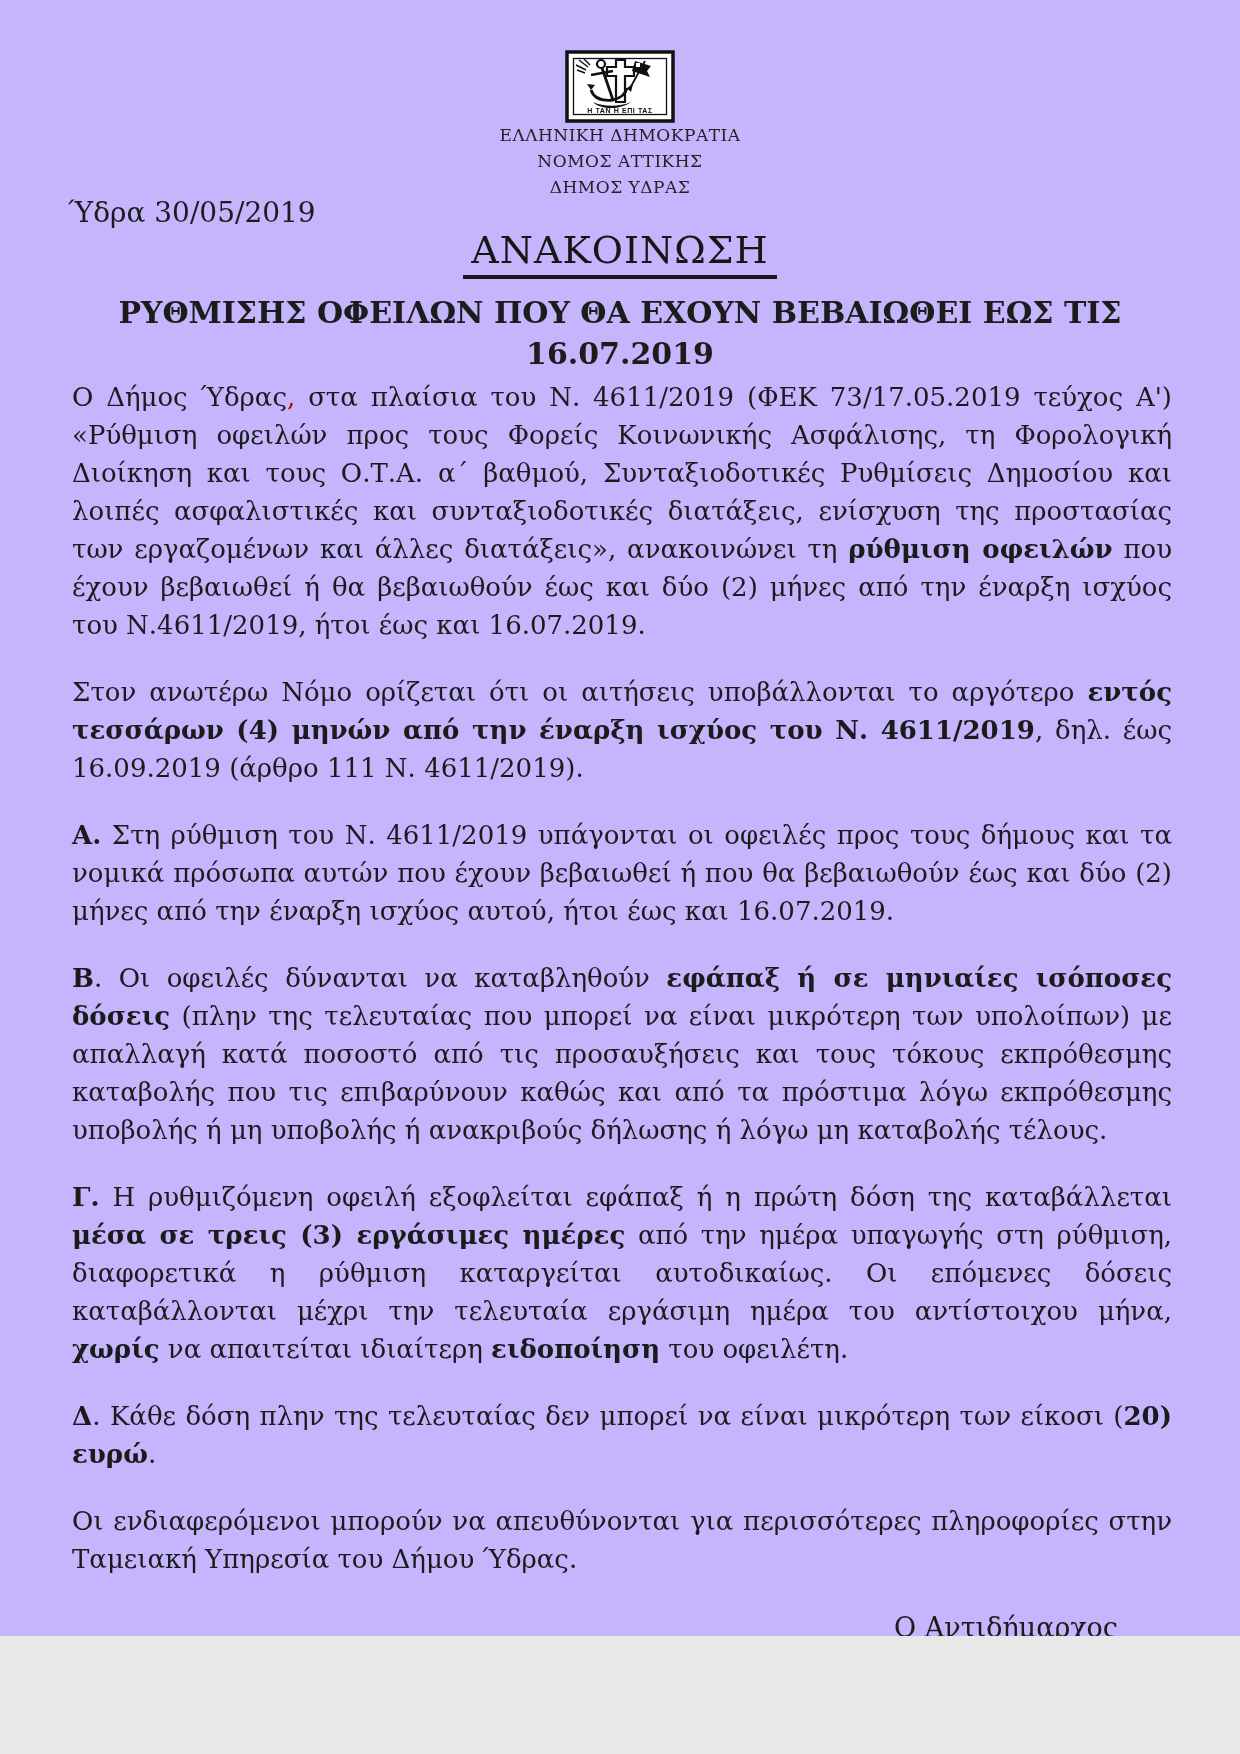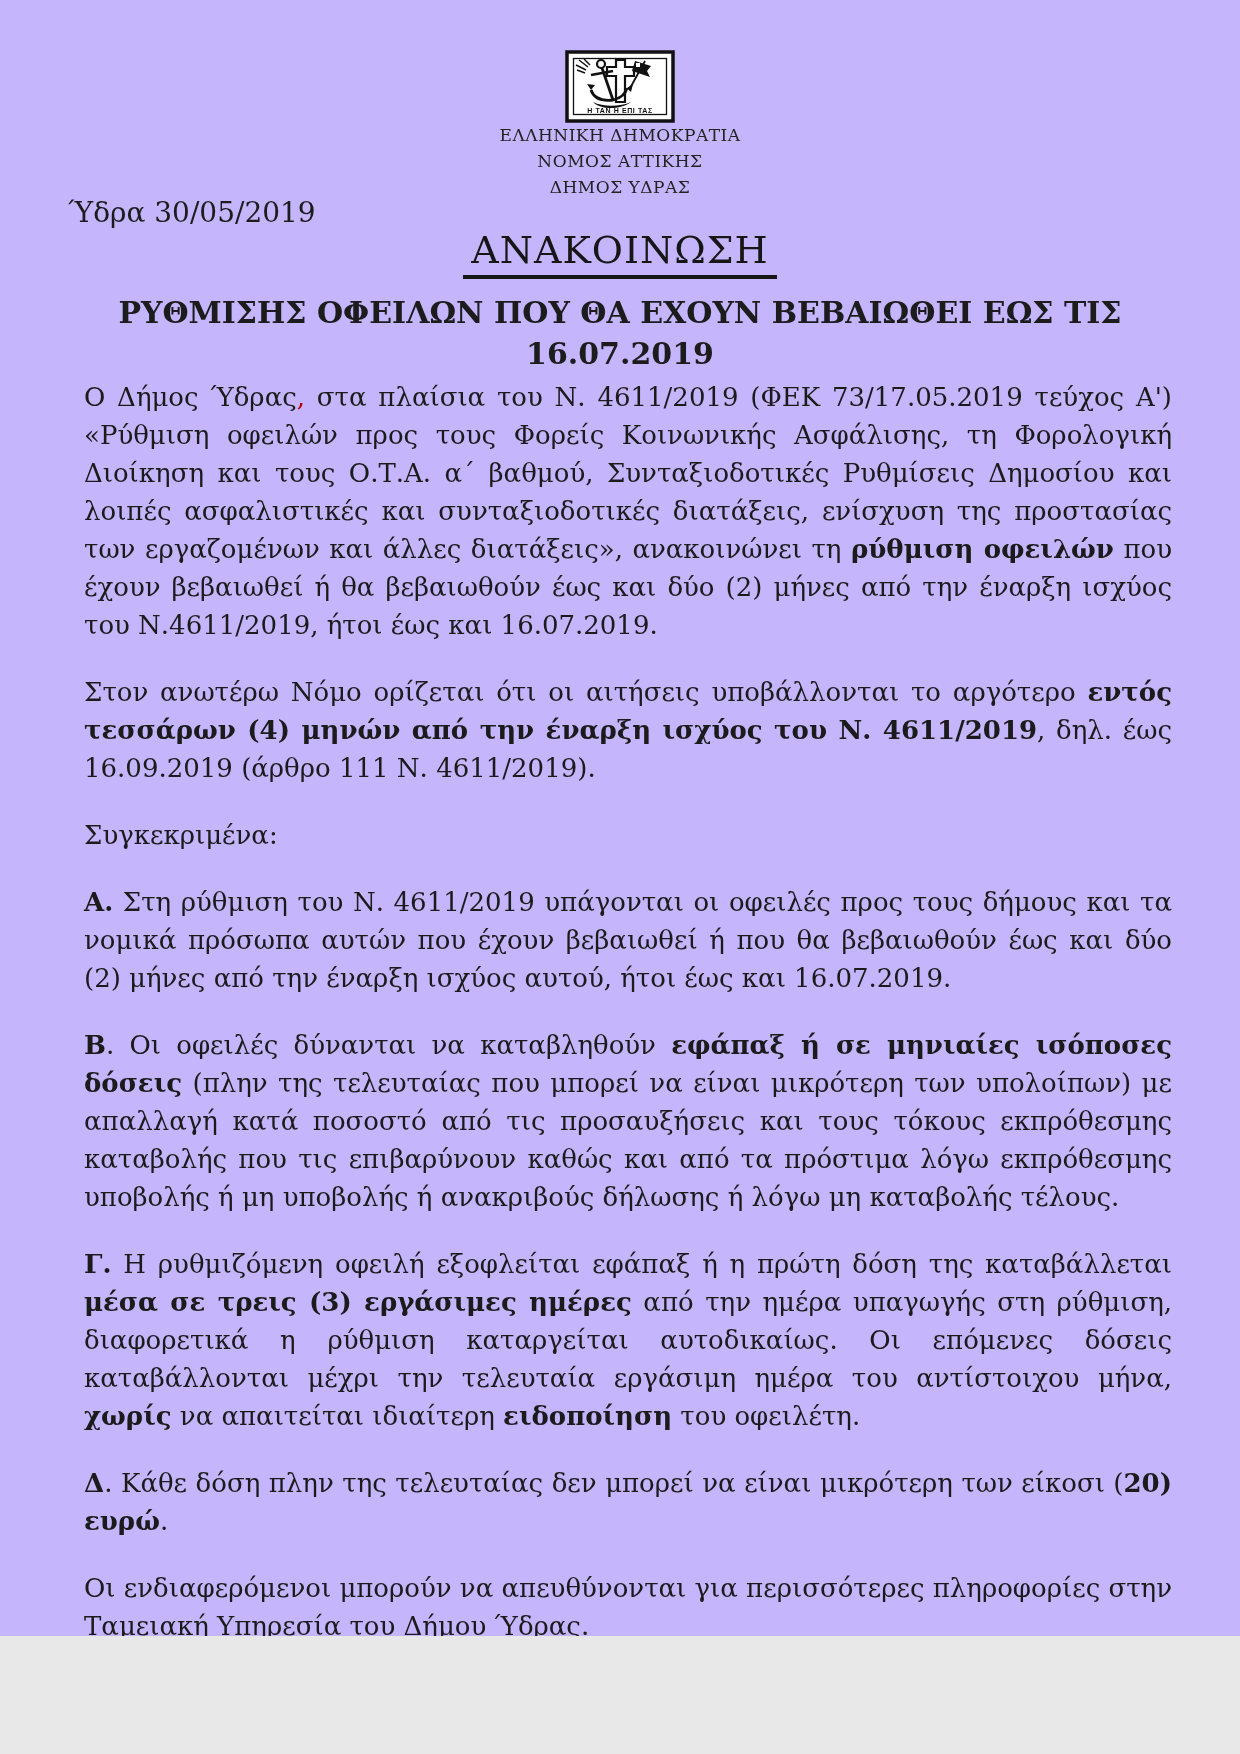--- a/index.html
+++ b/index.html
@@ -67,21 +67,21 @@
     line-height: 41px;
     color: #1c1c1c;
   }
   .body-block {
     position: absolute;
     top: 378px;
     left: 68px;
     width: 1104px;
   }
   .para {
-    margin: 0 0 29px 16px;
+    margin: 0 0 29px 4px;
     font-size: 26px;
     line-height: 38px;
     text-align: justify;
     color: #1b1b1b;
   }
   .para .b { font-weight: bold; }
   .closing {
     margin-top: 6px;
     text-align: right;
     padding-right: 54px;
@@ -147,21 +147,20 @@
 
   <div class="subtitle">
     <div>ΡΥΘΜΙΣΗΣ ΟΦΕΙΛΩΝ ΠΟΥ ΘΑ ΕΧΟΥΝ ΒΕΒΑΙΩΘΕΙ ΕΩΣ ΤΙΣ</div>
     <div>16.07.2019</div>
   </div>
 
   <div class="body-block">
     <div>
         <p class="para"><span>Ο Δήμος Ύδρας</span><span style="color: rgb(184, 0, 0);">,</span><span> στα πλαίσια του Ν. 4611/2019 (ΦΕΚ 73/17.05.2019 τεύχος Α') «Ρύθμιση οφειλών προς τους Φορείς Κοινωνικής Ασφάλισης, τη Φορολογική Διοίκηση και τους Ο.Τ.Α. α΄ βαθμού, Συνταξιοδοτικές Ρυθμίσεις Δημοσίου και λοιπές ασφαλιστικές και συνταξιοδοτικές διατάξεις, ενίσχυση της προστασίας των εργαζομένων και άλλες διατάξεις», ανακοινώνει τη </span><span class="b">ρύθμιση οφειλών</span><span> που έχουν βεβαιωθεί ή θα βεβαιωθούν έως και δύο (2) μήνες από την έναρξη ισχύος του Ν.4611/2019, ήτοι έως και 16.07.2019.</span></p>
         <p class="para"><span>Στον ανωτέρω Νόμο ορίζεται ότι οι αιτήσεις υποβάλλονται το αργότερο </span><span class="b">εντός τεσσάρων (4) μηνών από την έναρξη ισχύος του Ν. 4611/2019</span><span>, δηλ. έως 16.09.2019 (άρθρο 111 Ν. 4611/2019).</span></p>
-        <p class="para"><span>Συγκεκριμένα:</span></p>
         <p class="para"><span class="b">Α.</span><span> Στη ρύθμιση του Ν. 4611/2019 υπάγονται οι οφειλές προς τους δήμους και τα νομικά πρόσωπα αυτών που έχουν βεβαιωθεί ή που θα βεβαιωθούν έως και δύο (2) μήνες από την έναρξη ισχύος αυτού, ήτοι έως και 16.07.2019.</span></p>
         <p class="para"><span class="b">Β</span><span>. Οι οφειλές δύνανται να καταβληθούν </span><span class="b">εφάπαξ ή σε μηνιαίες ισόποσες δόσεις</span><span> (πλην της τελευταίας που μπορεί να είναι μικρότερη των υπολοίπων) με απαλλαγή κατά ποσοστό από τις προσαυξήσεις και τους τόκους εκπρόθεσμης καταβολής που τις επιβαρύνουν καθώς και από τα πρόστιμα λόγω εκπρόθεσμης υποβολής ή μη υποβολής ή ανακριβούς δήλωσης ή λόγω μη καταβολής τέλους.</span></p>
         <p class="para"><span class="b">Γ.</span><span> Η ρυθμιζόμενη οφειλή εξοφλείται εφάπαξ ή η πρώτη δόση της καταβάλλεται </span><span class="b">μέσα σε τρεις (3) εργάσιμες ημέρες</span><span> από την ημέρα υπαγωγής στη ρύθμιση, διαφορετικά η ρύθμιση καταργείται αυτοδικαίως. Οι επόμενες δόσεις καταβάλλονται μέχρι την τελευταία εργάσιμη ημέρα του αντίστοιχου μήνα, </span><span class="b">χωρίς</span><span> να απαιτείται ιδιαίτερη </span><span class="b">ειδοποίηση</span><span> του οφειλέτη.</span></p>
         <p class="para"><span class="b">Δ</span><span>. Κάθε δόση πλην της τελευταίας δεν μπορεί να είναι μικρότερη των είκοσι (</span><span class="b">20) ευρώ</span><span>.</span></p>
         <p class="para"><span>Οι ενδιαφερόμενοι μπορούν να απευθύνονται για περισσότερες πληροφορίες στην Ταμειακή Υπηρεσία του Δήμου Ύδρας.</span></p>
       </div>
 
     <div class="closing">
       <div>Ο Αντιδήμαρχος</div>
       <div>ΜΠΕΛΕΓΡΗΣ Σ. Ιωάννης</div>

